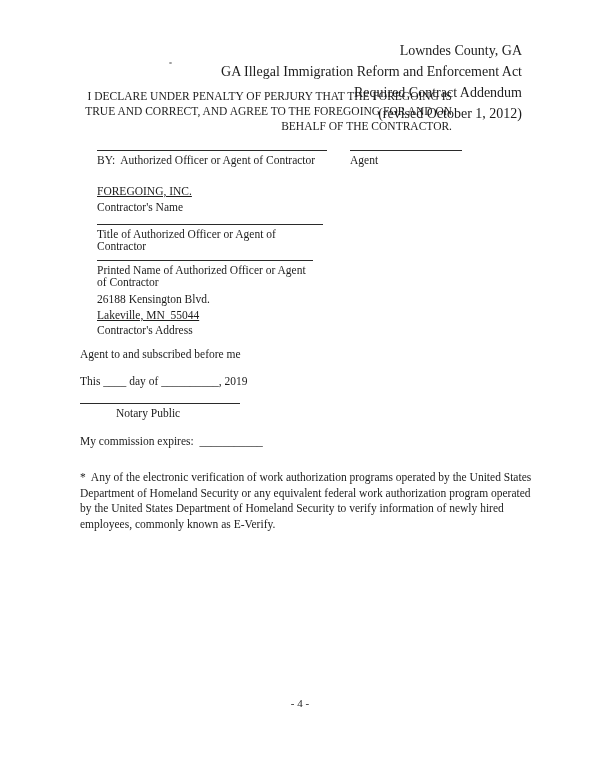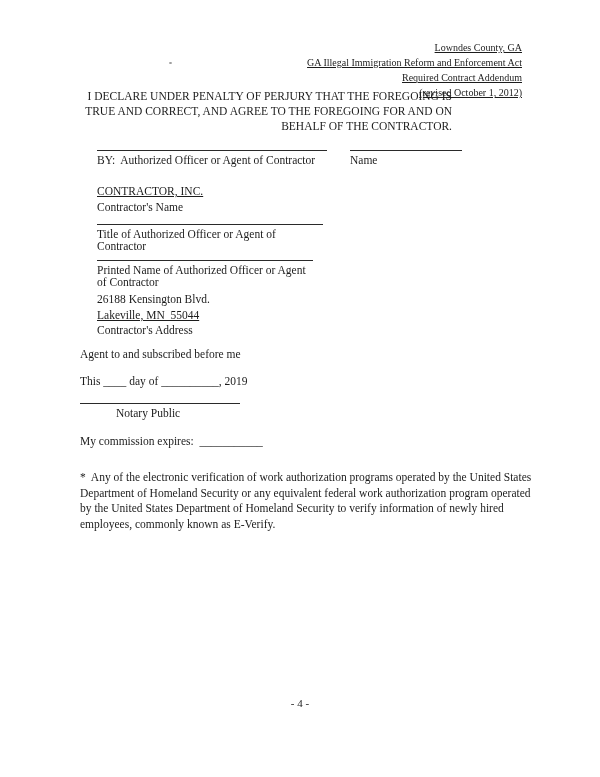--- a/index.html
+++ b/index.html
@@ -14,23 +14,22 @@
     color: #1c1c1c;
     overflow: hidden;
   }
   .txt { white-space: pre-wrap; }
   .abs { position: absolute; }
 
   .header {
     top: 40px;
     right: 78px;
     text-align: right;
-    font-size: 10px;
+    font-size: 14px;
     line-height: 1.5;
-    text-decoration: underline;
   }
 
   .declaration {
     top: 89px;
     left: 80px;
     width: 372px;
     line-height: 1.32;
     text-align: right;
   }
 
@@ -98,25 +97,25 @@
 
   <div class="abs declaration txt">I DECLARE UNDER PENALTY OF PERJURY THAT THE FOREGOING IS TRUE AND CORRECT, AND AGREE TO THE FOREGOING FOR AND ON BEHALF OF THE CONTRACTOR.</div>
 
   <div class="abs by-block">
     <div class="sigline"></div>
     <div class="txt under-label">BY:  Authorized Officer or Agent of Contractor</div>
   </div>
 
   <div class="abs date-block">
     <div class="sigline"></div>
-    <div class="txt under-label">Name</div>
+    <div class="txt under-label">Agent</div>
   </div>
 
   <div class="abs name-block">
-    <div class="txt underlined">CONTRACTOR, INC.</div>
+    <div class="txt underlined">FOREGOING, INC.</div>
     <div class="txt">Contractor's Name</div>
   </div>
 
   <div class="abs title-block">
     <div class="sigline"></div>
     <div class="txt under-label">Title of Authorized Officer or Agent of Contractor</div>
   </div>
 
   <div class="abs printed-block">
     <div class="sigline"></div>

